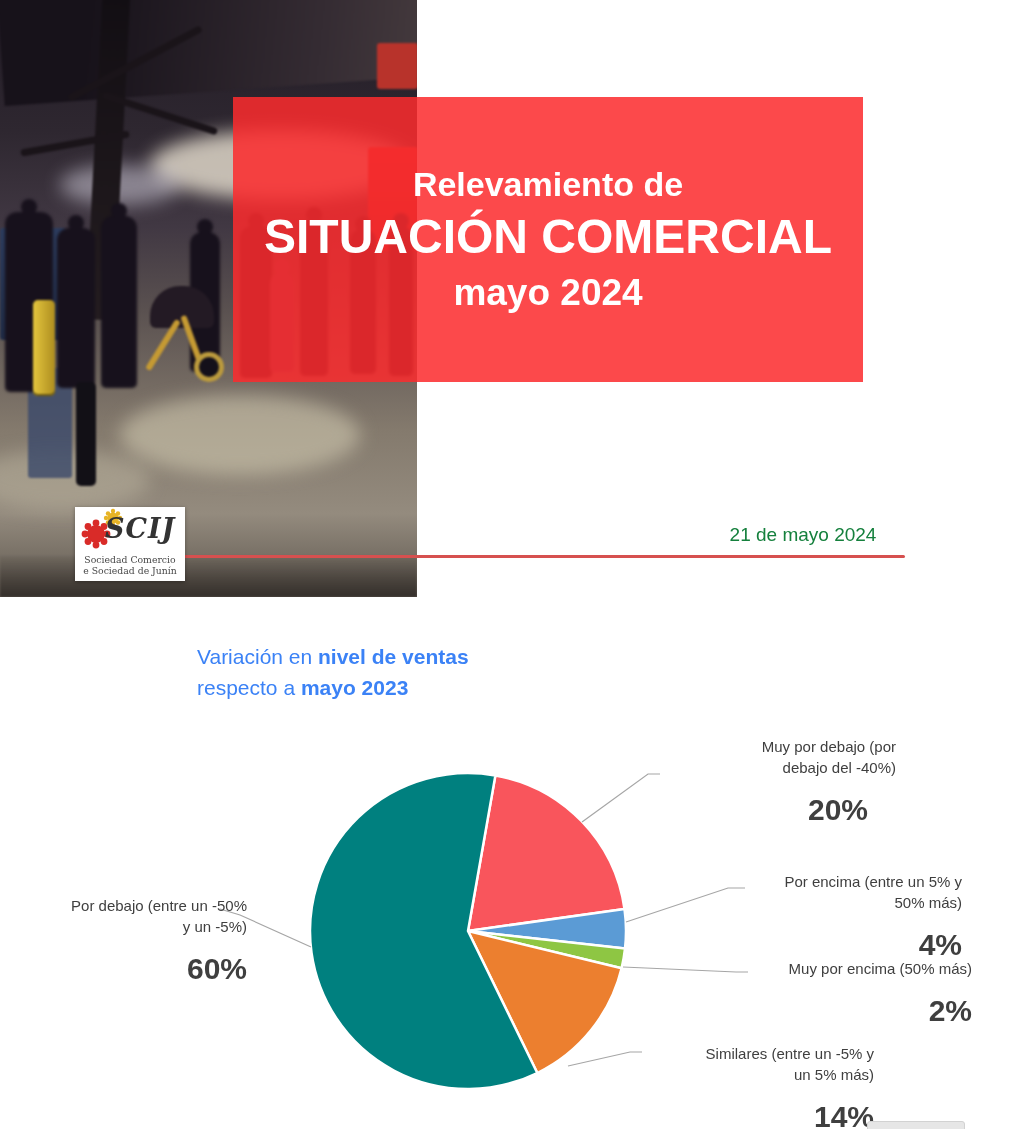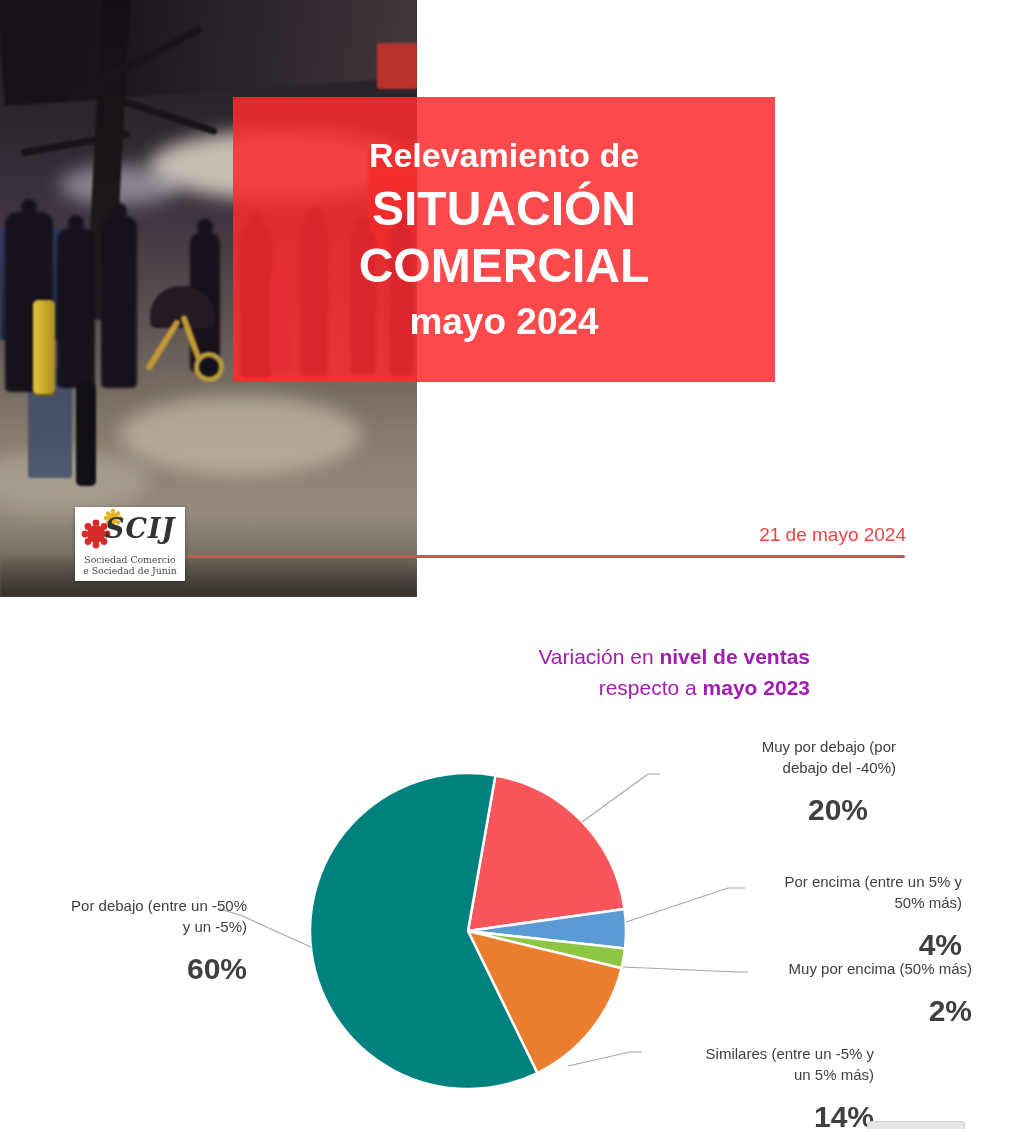--- a/index.html
+++ b/index.html
@@ -58,21 +58,21 @@
     border:5px solid #bb9a3d; border-radius:50%; background:#14101a; }
   .p-bollard-y { position:absolute; left:33px; top:300px; width:22px; height:96px; border-radius:5px;
     background:linear-gradient(90deg,#e4c63e,#ad8d1f); box-shadow:0 -2px 0 #6d5a12 inset; }
   .p-bollard-d { position:absolute; left:76px; top:382px; width:20px; height:104px; border-radius:5px;
     background:#121016; }
   .p-floor-reflect { position:absolute; left:0; top:556px; width:417px; height:41px;
     background:linear-gradient(180deg,rgba(60,54,48,0.1),rgba(40,35,32,0.75)); }
 
   
   .banner {
-    left:233px; top:97px; width:542px; height:285px; z-index:3;
+    left:233px; top:97px; width:630px; height:285px; z-index:3;
     background:rgba(252,43,45,0.86);
     display:flex; flex-direction:column; align-items:center; justify-content:center;
     color:#ffffff; text-align:center;
   }
   .banner .l1 { font-size:34px; font-weight:bold; line-height:1.2; }
   .banner .l2 { font-size:48px; font-weight:bold; line-height:1.2; margin-top:4px; }
   .banner .l3 { font-size:37px; font-weight:bold; line-height:1.2; margin-top:5px; }
 
   
   .logo-card {
@@ -85,25 +85,25 @@
     position:absolute; left:30px; top:6px;
     font-family:"DejaVu Serif", serif; font-style:italic; font-weight:bold;
     font-size:27px; color:#333333; letter-spacing:1px;
   }
   .logo-org {
     position:absolute; left:0; bottom:5px; width:100%; text-align:center;
     font-family:"DejaVu Serif", serif; font-size:9.3px; line-height:11px; color:#474747;
   }
 
   .red-line { left:183px; top:555px; width:722px; height:3px; background:#D6504F; border-radius:2px; z-index:2; }
-  .date-label { left:700px; top:524px; width:206px; text-align:right; font-size:19px; color:#ef4444; z-index:3; }
-
-  
-  .chart-title { left:180px; top:641px; width:630px; text-align:right;
-    font-size:21px; line-height:31px; color:#a21caf; z-index:2; }
+  .date-label { left:700px; top:524px; width:206px; text-align:center; font-size:19px; color:#15803d; z-index:3; }
+
+  
+  .chart-title { left:197px; top:641px; width:630px; text-align:left;
+    font-size:21px; line-height:31px; color:#3b82f6; z-index:2; }
   .chart-title b { font-weight:bold; }
 
   .chart-svg { left:0; top:600px; z-index:1; }
 
   .callout { position:absolute; text-align:right; font-size:15px; line-height:21px; color:#3F3F3F; z-index:2; }
   .callout .pct { font-size:30px; font-weight:bold; margin-top:21px; color:#3F3F3F; }
   .c-red   { left:596px; top:736px; width:300px; }
   .c-red .pct { transform:translateX(-28px); }
   .c-blue  { left:696px; top:871px; width:266px; }
   .c-green { left:700px; top:958px; width:272px; }

